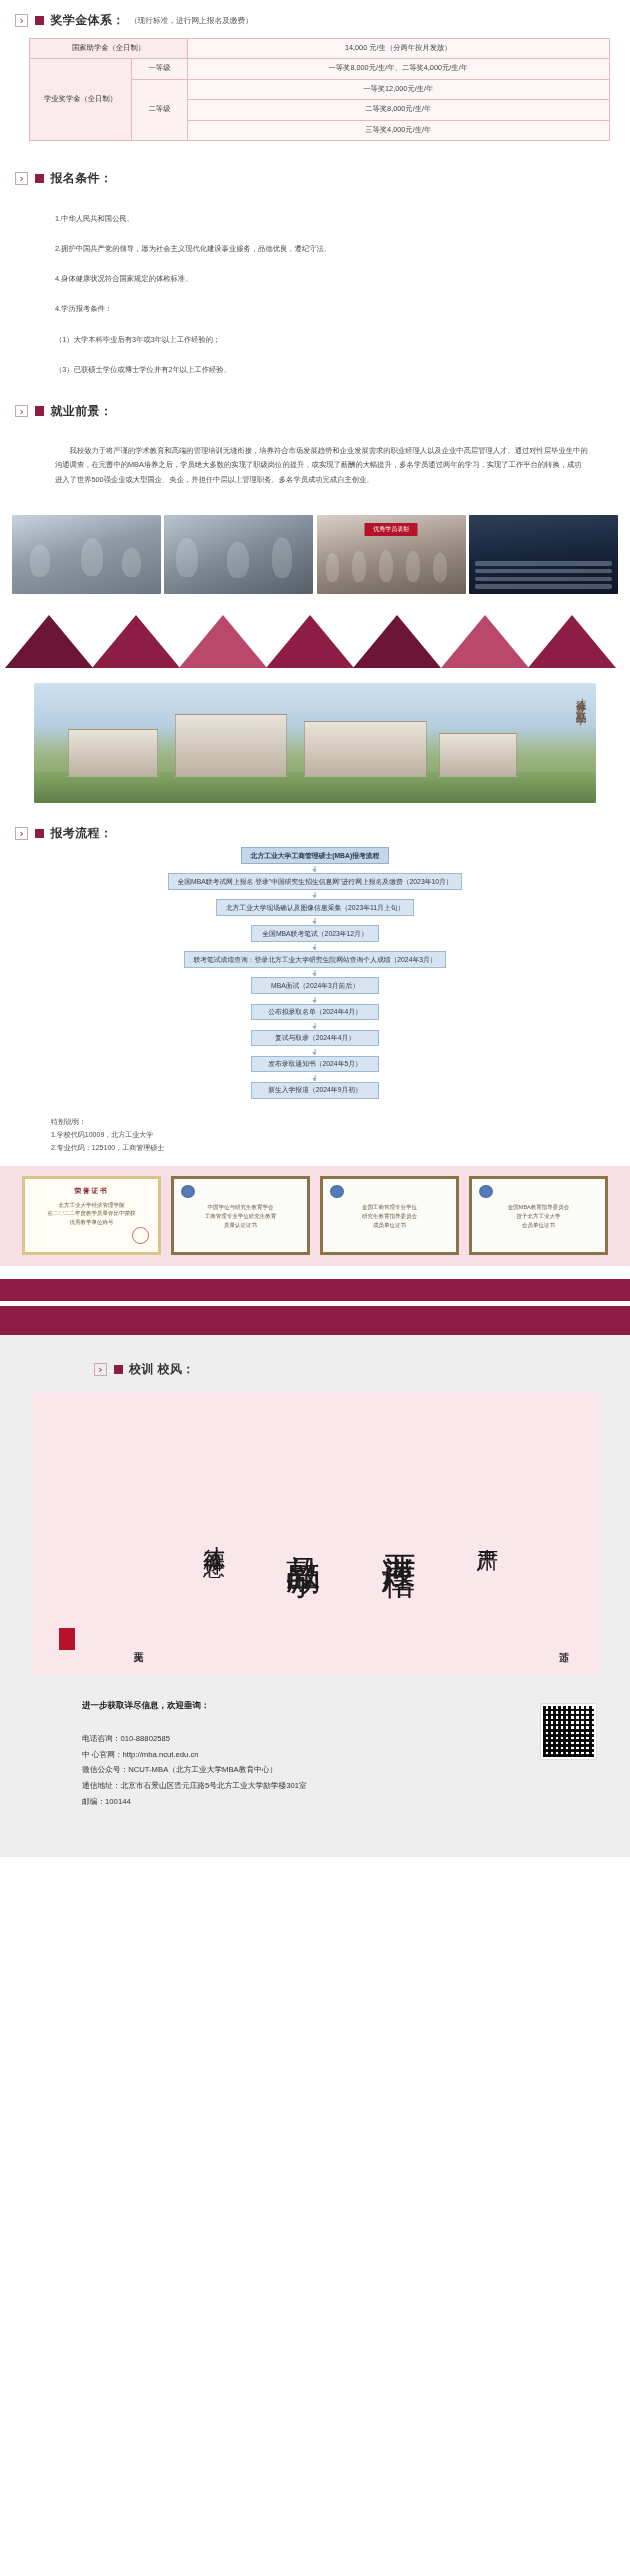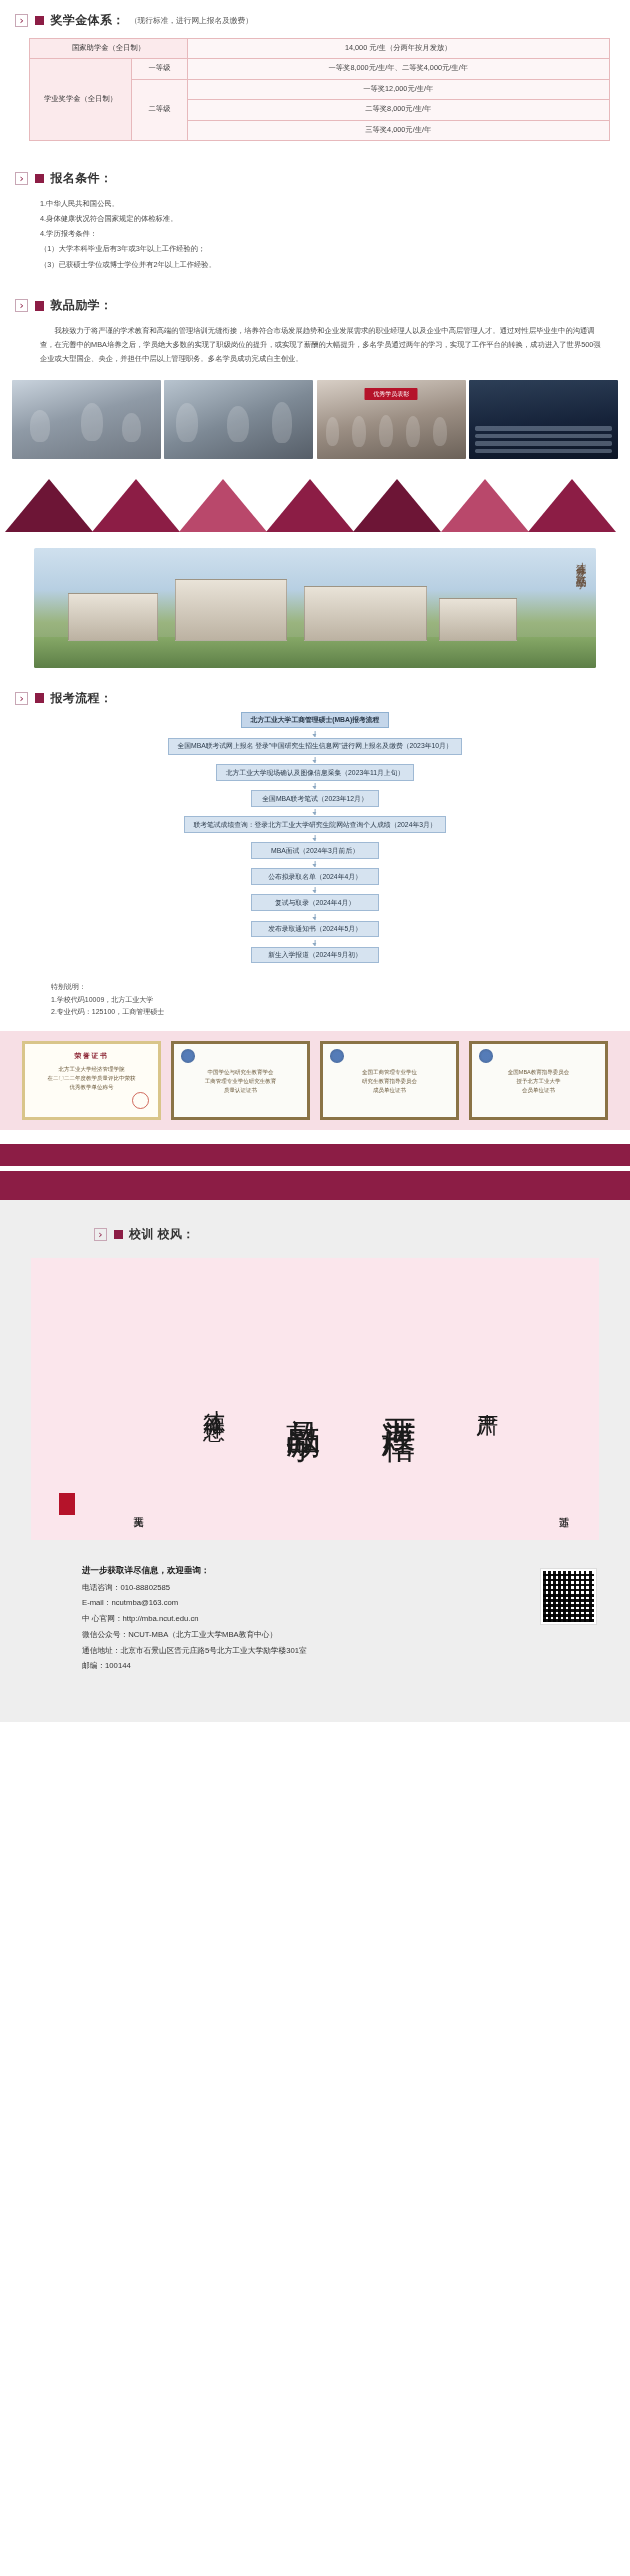--- a/index.html
+++ b/index.html
@@ -68,21 +68,21 @@
   }
   table.schol td.lvl { width: 56px; background:#fdf2f3; }
 
   
   .body-text {
     padding: 8.5px 25.6px 0 39px;
     font-size: 7.3px;
     line-height: 1.95;
     color: #4a4a4a;
   }
-  .body-text p { margin: 1px; }
+  .body-text p { margin: 16px; }
   .body-text p.indent { text-indent: 2em; }
 
   
   .photos {
     display: flex;
     gap: 3.4px;
     padding: 12px 12px 0 12px;
   }
   .photo {
     flex: 1;
@@ -322,21 +322,21 @@
     padding: 22px 0 25.6px 82px;
     font-size: 7.7px;
     line-height: 2.05;
     color: #333;
     position: relative;
   }
   .contact .c-title {
     font-weight: bold;
     font-size: 8.5px;
     color: #1a1a1a;
-    margin-bottom: 0;
+    margin-bottom: 16px;
   }
   .qr {
     position: absolute;
     right: 34px;
     top: 29px;
     width: 55px; height: 55px;
     background:
       repeating-linear-gradient(0deg,#111 0 2.6px,#fff 2.6px 5.1px),
       repeating-linear-gradient(90deg,#111 0 2.6px,transparent 2.6px 5.1px);
     background-blend-mode: multiply;
@@ -382,30 +382,31 @@
       </table>
   </div>
 
   <div class="sec-head" style="margin-top:29px">
     <span class="chev">›</span>
     <span class="sq"></span>
     <span class="title">报名条件：</span>
   </div>
   <div class="body-text">
     <p>1.中华人民共和国公民。</p>
+    <p>2.拥护中国共产党的领导，愿为社会主义现代化建设事业服务，品德优良，遵纪守法。</p>
     <p>4.身体健康状况符合国家规定的体检标准。</p>
     <p>4.学历报考条件：</p>
     <p>（1）大学本科毕业后有3年或3年以上工作经验的；</p>
     <p>（3）已获硕士学位或博士学位并有2年以上工作经验。</p>
   </div>
 
   <div class="sec-head" style="margin-top:25.6px">
     <span class="chev">›</span>
     <span class="sq"></span>
-    <span class="title">敦品励学：</span>
+    <span class="title">就业前景：</span>
   </div>
   <div class="body-text">
     <p class="indent">我校致力于将严谨的学术教育和高端的管理培训无缝衔接，培养符合市场发展趋势和企业发展需求的职业经理人以及企业中高层管理人才。通过对性层毕业生中的沟通调查，在完善中的MBA培养之后，学员绝大多数的实现了职级岗位的提升，或实现了薪酬的大幅提升，多名学员通过两年的学习，实现了工作平台的转换，成功进入了世界500强企业或大型国企、央企，并担任中层以上管理职务。多名学员成功完成自主创业。</p>
   </div>
 
   <div class="photos">
     <div class="photo p1">
       <span class="figs">
         <i style="left:12%;top:38%;width:20.5px;height:32px"></i>
         <i style="left:46%;top:30%;width:22px;height:38px"></i>
@@ -531,21 +532,20 @@
       <span class="calli-col small">才德并懋</span>
       <span class="calli-col">敦品励学</span>
       <span class="calli-col">严谨严格</span>
       <span class="calli-col small">肃严</span>
       <span class="calli-sign">苏适</span>
     </div>
 
     <div class="contact">
       <div class="c-title">进一步获取详尽信息，欢迎垂询：</div>
       <div>电话咨询：010-88802585</div>
-      <div>E-mail：ncutmba@163.com</div>
       <div>中 心官网：http://mba.ncut.edu.cn</div>
       <div>微信公众号：NCUT-MBA（北方工业大学MBA教育中心）</div>
       <div>通信地址：北京市石景山区晋元庄路5号北方工业大学励学楼301室</div>
       <div>邮编：100144</div>
       <span class="qr"></span>
     </div>
   </div>
 
 </div>
 

